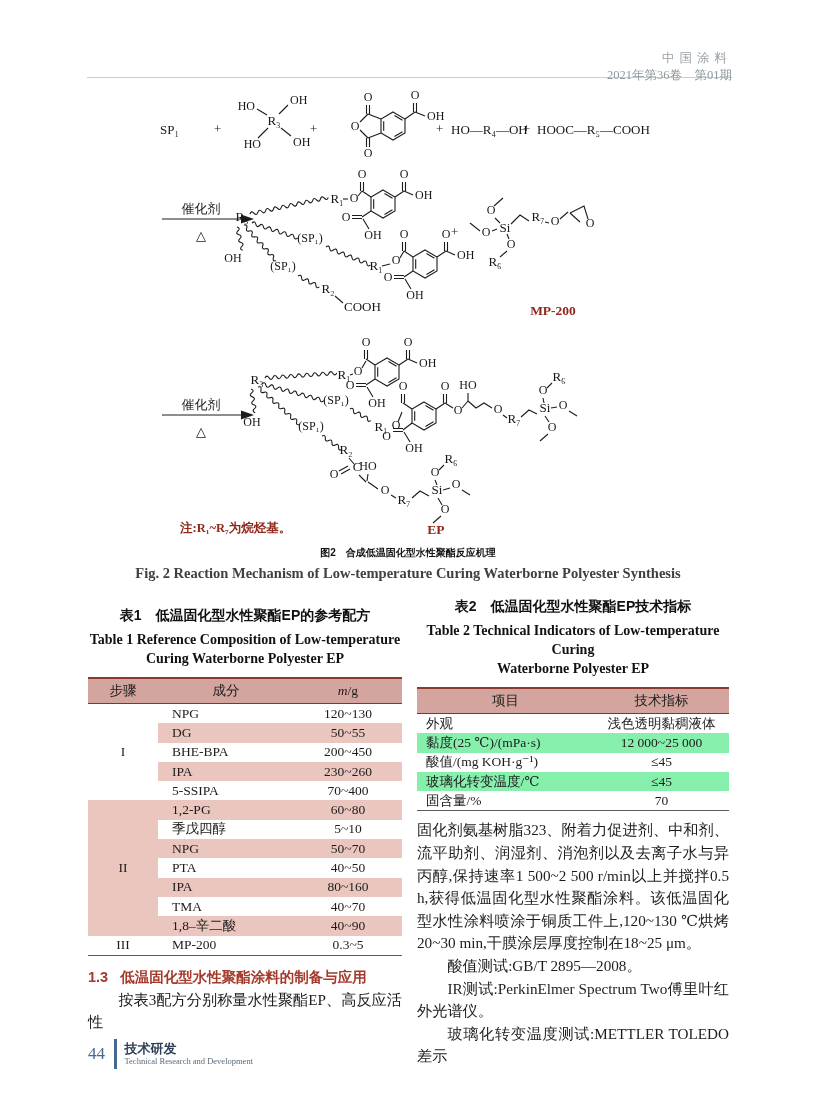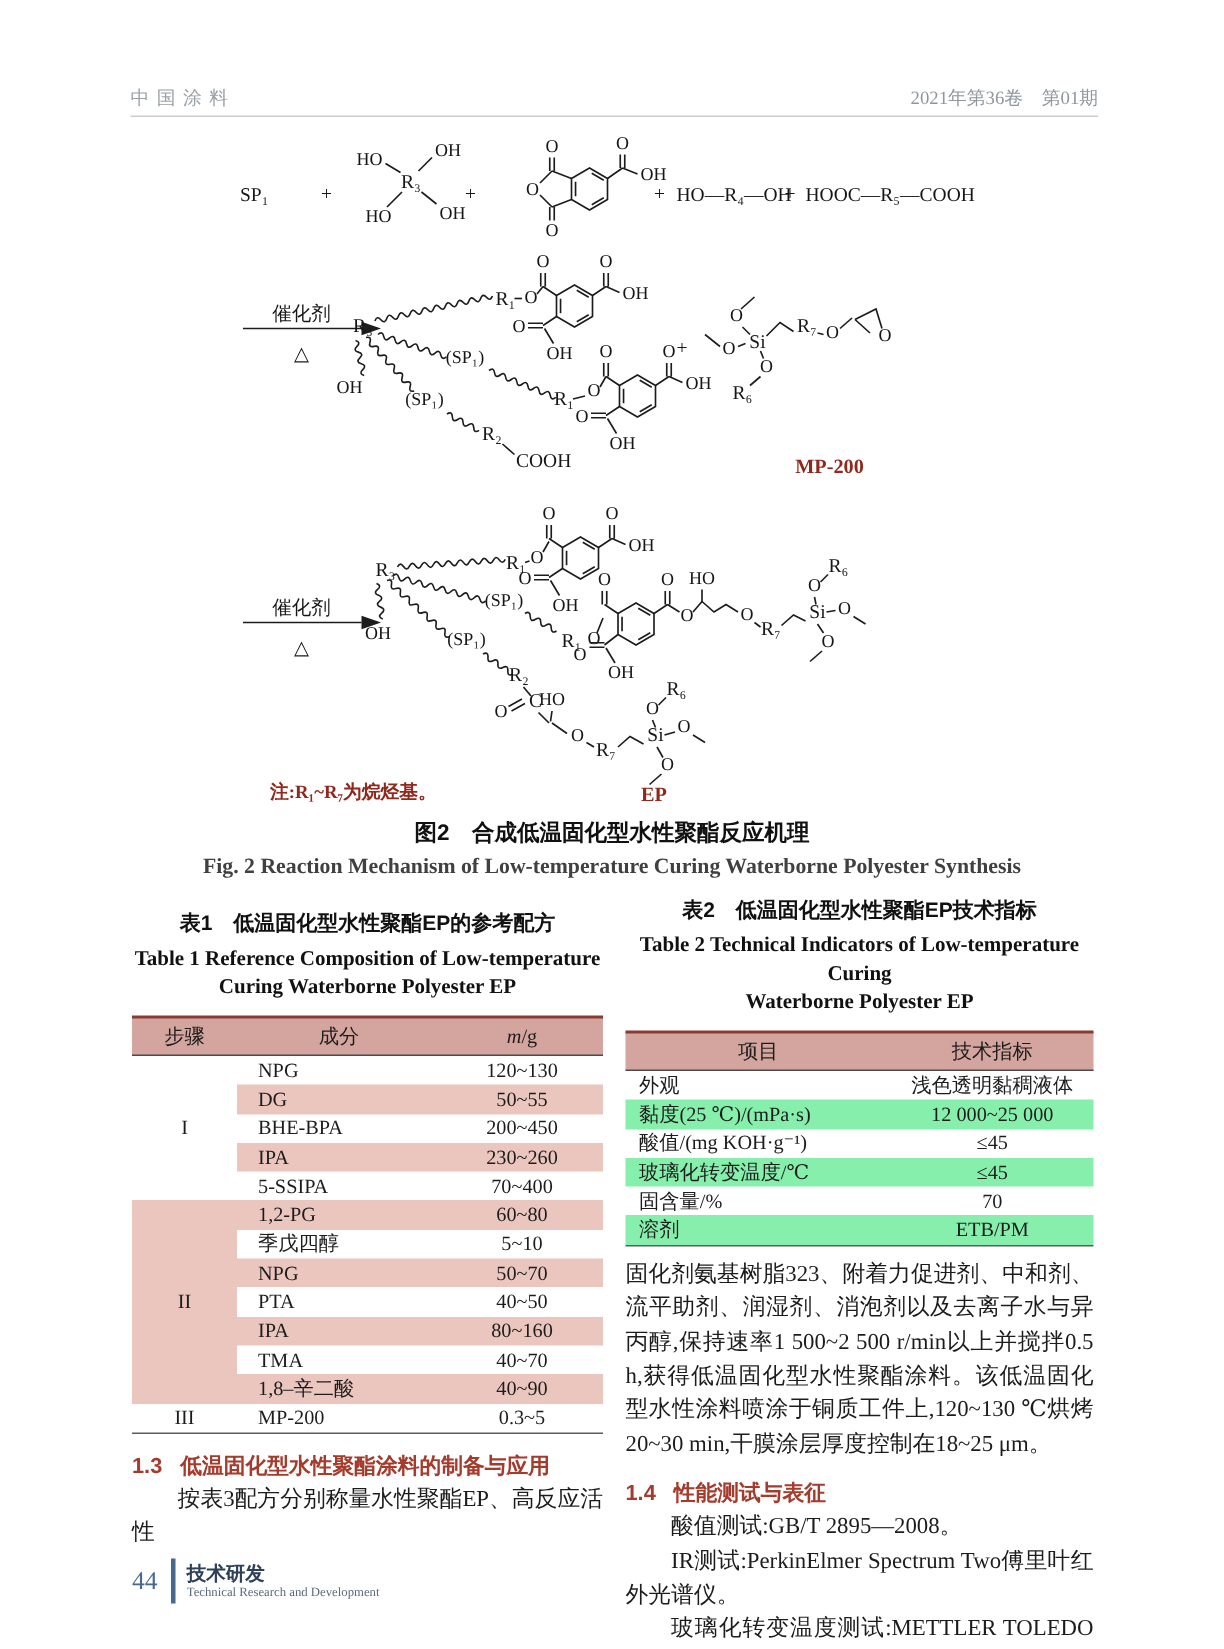--- a/index.html
+++ b/index.html
@@ -1,33 +1,33 @@
 <!DOCTYPE html>
 <html><head>
 <meta charset="utf-8">
 <style>
   html,body{margin:0;padding:0;background:#ffffff;}
   .page{position:relative;width:816px;height:1099px;background:#fff;overflow:hidden;
         font-family:"Liberation Serif","DejaVu Serif",serif;color:#1c1c1c;}
   
   .hdr{position:absolute;left:87px;right:84px;top:50px;height:24px;
        border-bottom:1px solid #c9cdd1;display:flex;justify-content:space-between;
-       align-items:flex-end;padding-bottom:3px;font-size:12.5px;color:#98a0a6;}
+       align-items:flex-end;padding-bottom:3px;font-size:12.5px;color:#98a0a6;flex-direction:column;}
   .hdr .j{letter-spacing:5px;}
   .hdr .iss{color:#8e979d;}
   
   .fig{position:absolute;left:140px;top:84px;width:612px;height:462px;}
   svg text{font-family:"Liberation Serif","DejaVu Serif",serif;fill:#161616;font-size:12.5px;}
   svg text.lb{font-size:13px;}
   svg text.sm{font-size:12px;}
   svg text.cjk{font-size:13px;}
   svg text.red{fill:#90291d;font-weight:bold;font-size:13.5px;}
   .bond{stroke:#1c1c1c;stroke-width:1.1;fill:none;}
   .caption{position:absolute;left:0;right:0;top:546px;text-align:center;}
-  .cap-cn{font-family:"Liberation Sans","DejaVu Sans",sans-serif;font-weight:bold;font-size:15px;color:#111;}
+  .cap-cn{font-family:"Liberation Sans","DejaVu Sans",sans-serif;font-weight:bold;font-size:10px;color:#111;}
   .cap-en{font-weight:bold;font-size:14.5px;margin-top:5px;color:#404040;}
   
   .colL{position:absolute;left:88px;top:593px;width:314px;}
   .colR{position:absolute;left:417px;top:598px;width:312px;}
   p.body{margin:0;font-size:15.2px;line-height:22.6px;text-align:justify;}
   p.ind{text-indent:2em;}
   .tbl-title-cn{font-family:"Liberation Sans","DejaVu Sans",sans-serif;font-weight:bold;
                 font-size:14px;text-align:center;margin-top:14px;color:#111;}
   .tbl-title-en{font-weight:bold;font-size:14px;text-align:center;margin-top:5px;line-height:19px;color:#111;}
   table.tbl{width:100%;border-collapse:collapse;margin-top:9px;font-size:13.5px;
@@ -383,32 +383,25 @@
           <td class="val">≤45</td>
         </tr>
         <tr class="p">
           <td class="item">玻璃化转变温度/℃</td>
           <td class="val">≤45</td>
         </tr>
         <tr>
           <td class="item">固含量/%</td>
           <td class="val">70</td>
         </tr>
-        <tr class="p">
-          <td class="item">溶剂</td>
-          <td class="val">ETB/PM</td>
-        </tr>
       </tbody>
     </table>
 
     <p class="body" style="margin-top:8px">固化剂氨基树脂323、附着力促进剂、中和剂、流平助剂、润湿剂、消泡剂以及去离子水与异丙醇,保持速率1 500~2 500 r/min以上并搅拌0.5 h,获得低温固化型水性聚酯涂料。该低温固化型水性涂料喷涂于铜质工件上,120~130 ℃烘烤20~30 min,干膜涂层厚度控制在18~25 μm。</p>
 
-    <div class="sec-h">
-      <span class="num">1.4</span><span>性能测试与表征</span>
-    </div>
     <p class="body ind">酸值测试:GB/T 2895—2008。</p>
     <p class="body ind">IR测试:PerkinElmer Spectrum Two傅里叶红外光谱仪。</p>
     <p class="body ind">玻璃化转变温度测试:METTLER TOLEDO差示</p>
   </div>
 
   <div class="ftr">
     <span class="pg">44</span>
     <span class="bar"></span>
     <span>
       <div class="cn">技术研发</div>

